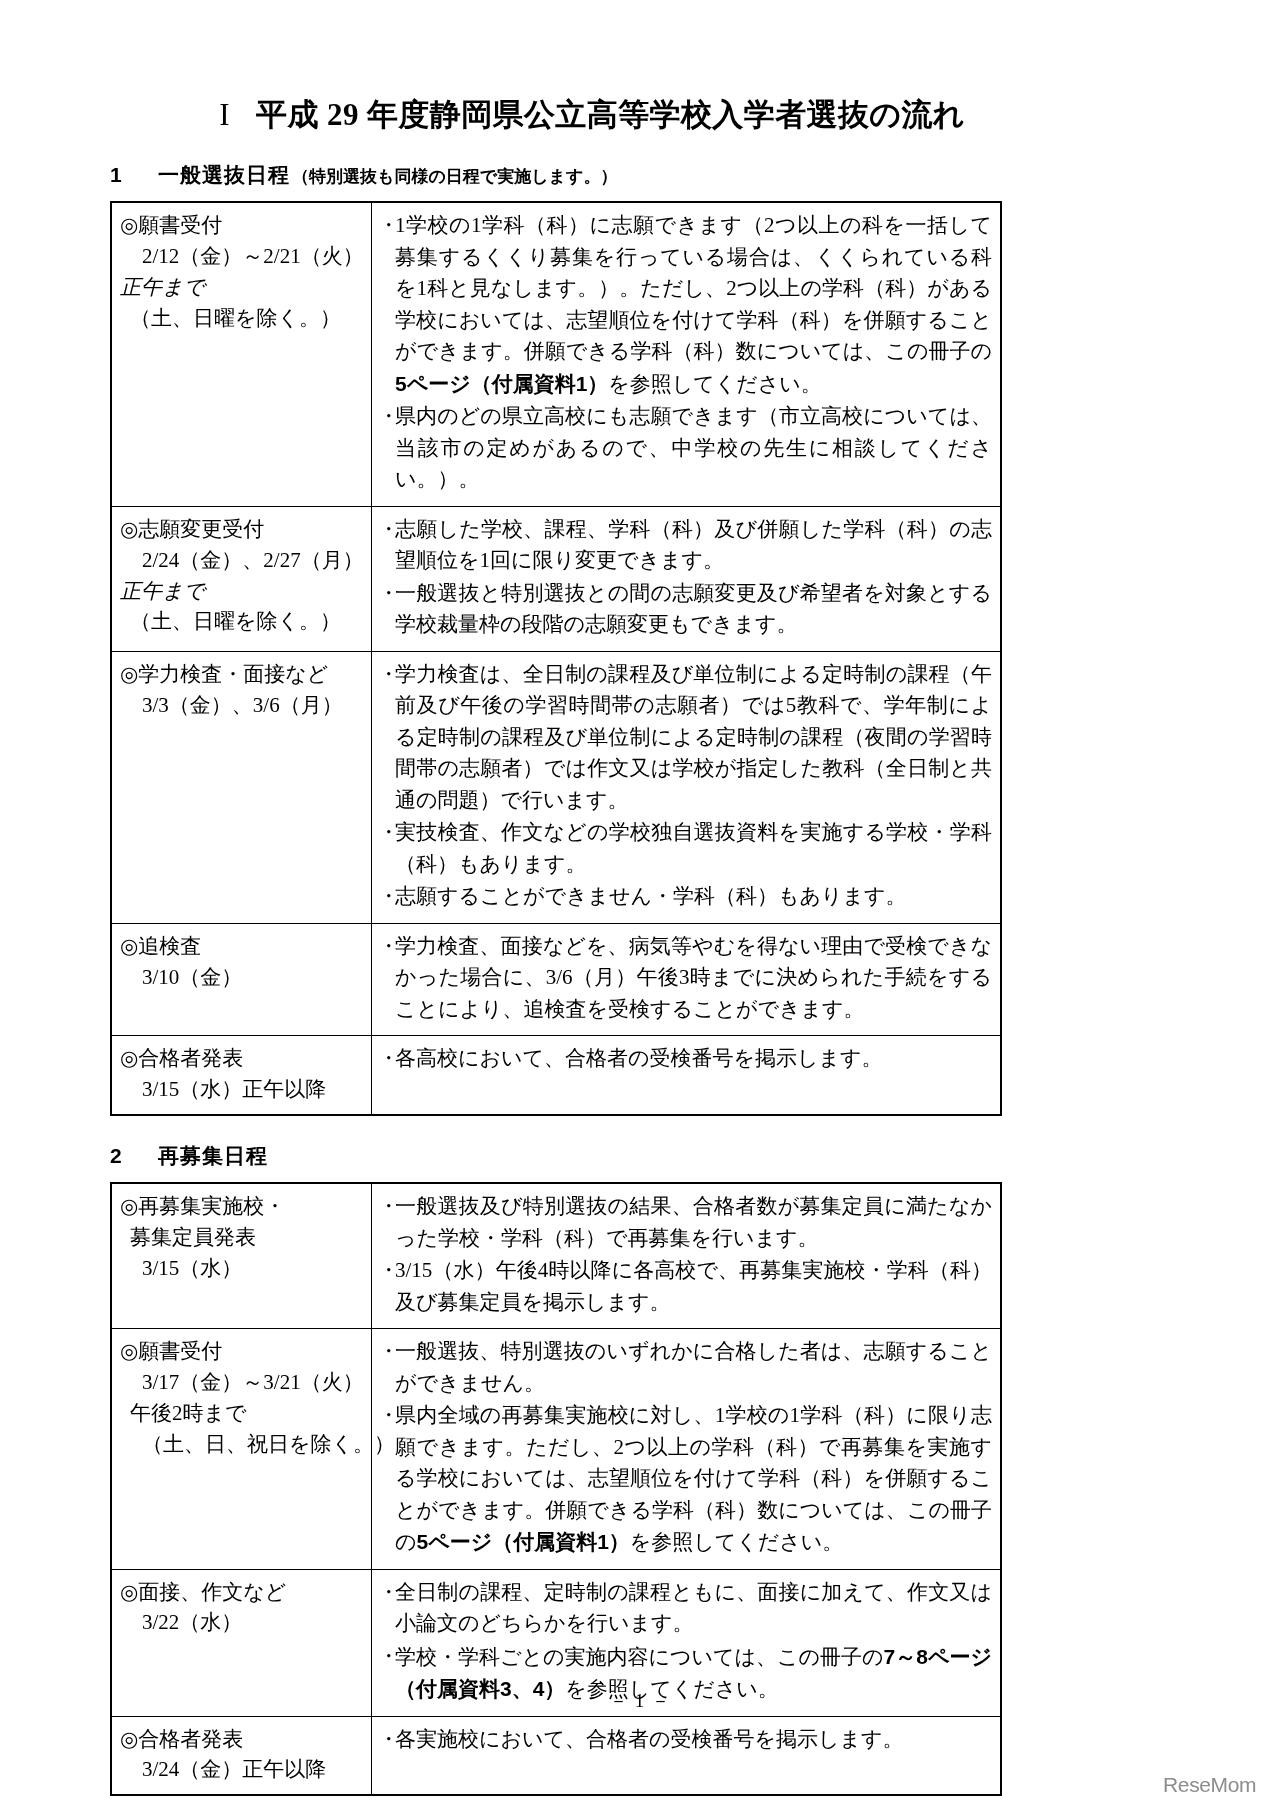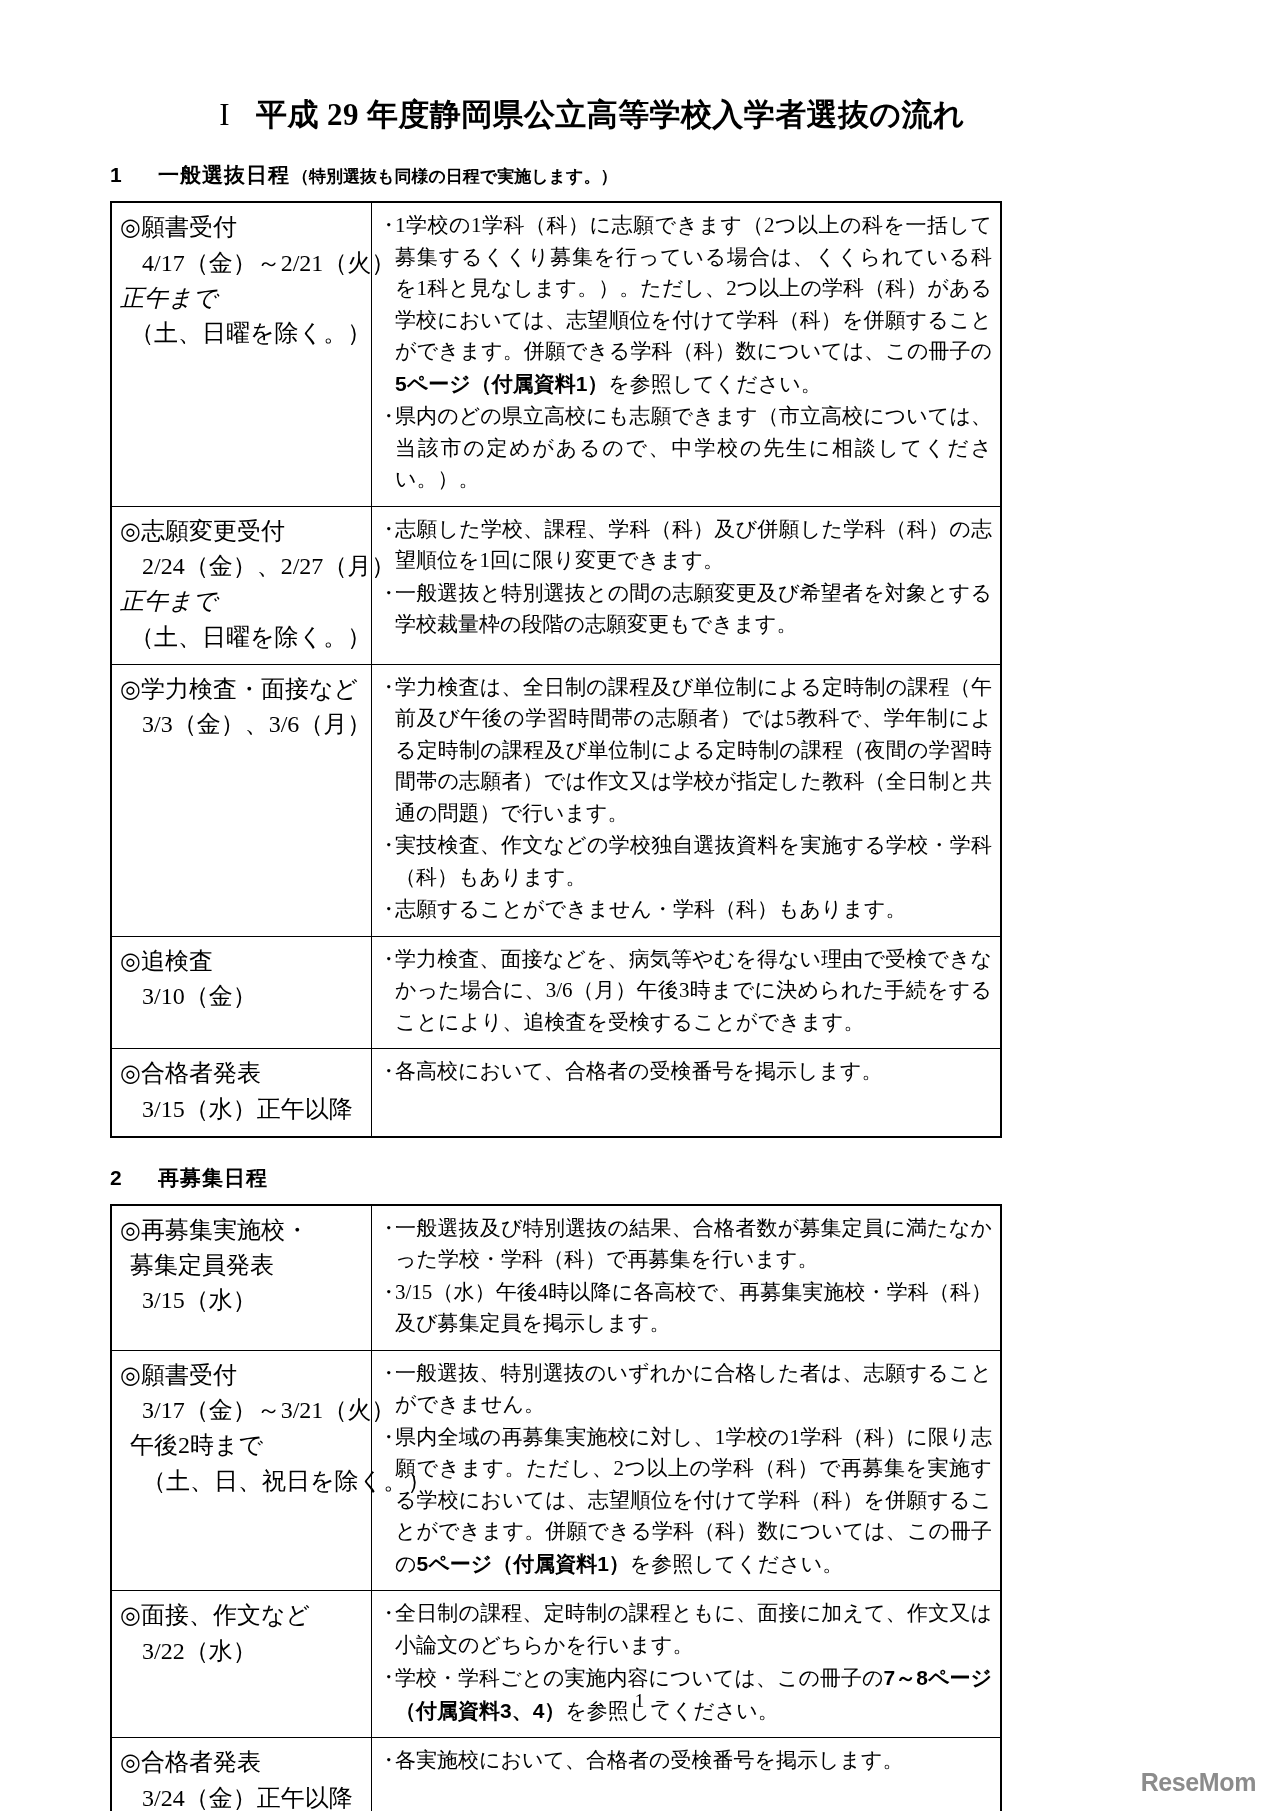--- a/index.html
+++ b/index.html
@@ -77,21 +77,21 @@
     margin: 0 0 26px 0;
   }
   table.sched td {
     border: 1px solid #000;
     vertical-align: top;
     padding: 7px 8px 9px 8px;
   }
   table.sched td.col-left  { width: 243px; }
   table.sched td.col-right { width: 612px; }
 
-  .left-lines { font-size: 24px; line-height: 1.47; }
+  .left-lines { font-size: 21px; line-height: 1.47; }
   .left-lines .ln { white-space: nowrap; }
   .left-lines .ln.indent1 { padding-left: 22px; }
   .left-lines .ln.indent2 { padding-left: 10px; }
   .left-lines .ln.right   { text-align: left; padding-right: 6px; font-style: italic; }
 
   ul.bullets {
     list-style: none;
     margin: 0;
     padding: 0;
     font-size: 21px;
@@ -120,22 +120,22 @@
     top: 1688px;
     text-align: center;
     font-size: 19px;
     letter-spacing: 1px;
   }
   .watermark {
     position: absolute;
     right: 24px;
     bottom: 14px;
     font-family: "Liberation Sans", sans-serif;
-    font-weight: bold;
-    font-size: 25px;
+    font-weight: normal;
+    font-size: 21px;
     color: #8c8c8c;
     letter-spacing: -0.4px;
   }
 </style>
 </head>
 <body>
 
 <div class="page">
   <div class="content">
 
@@ -148,21 +148,21 @@
           <span class="sec-num">1</span>
           <span class="sec-label">一般選抜日程</span>
           <span class="sec-note">（特別選抜も同様の日程で実施します。）</span>
         </div>
         <table class="sched">
           <tbody>
             <tr>
               <td class="col-left">
                 <div class="left-lines">
                   <div class="ln">◎願書受付</div>
-                  <div class="ln indent1">4/17（金）～2/21（火）</div>
+                  <div class="ln indent1">2/12（金）～2/21（火）</div>
                   <div class="ln right">正午まで</div>
                   <div class="ln indent2">（土、日曜を除く。）</div>
                 </div>
               </td>
               <td class="col-right">
                 <ul class="bullets">
                   <li>1学校の1学科（科）に志願できます（2つ以上の科を一括して募集するくくり募集を行っている場合は、くくられている科を1科と見なします。）。ただし、2つ以上の学科（科）がある学校においては、志望順位を付けて学科（科）を併願することができます。併願できる学科（科）数については、この冊子の<b>5ページ（付属資料1）</b>を参照してください。</li>
                   <li>県内のどの県立高校にも志願できます（市立高校については、当該市の定めがあるので、中学校の先生に相談してください。）。</li>
                 </ul>
               </td>

